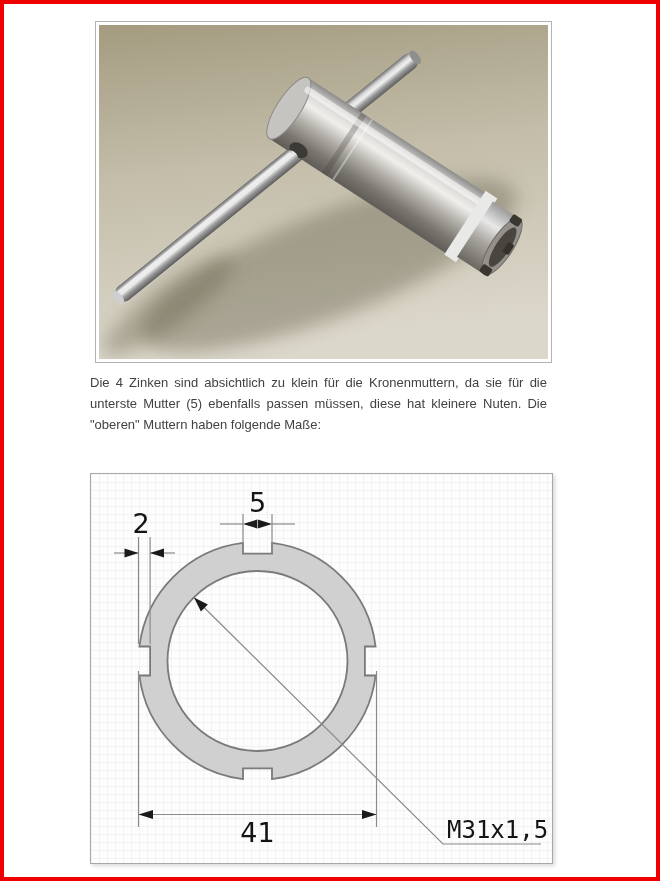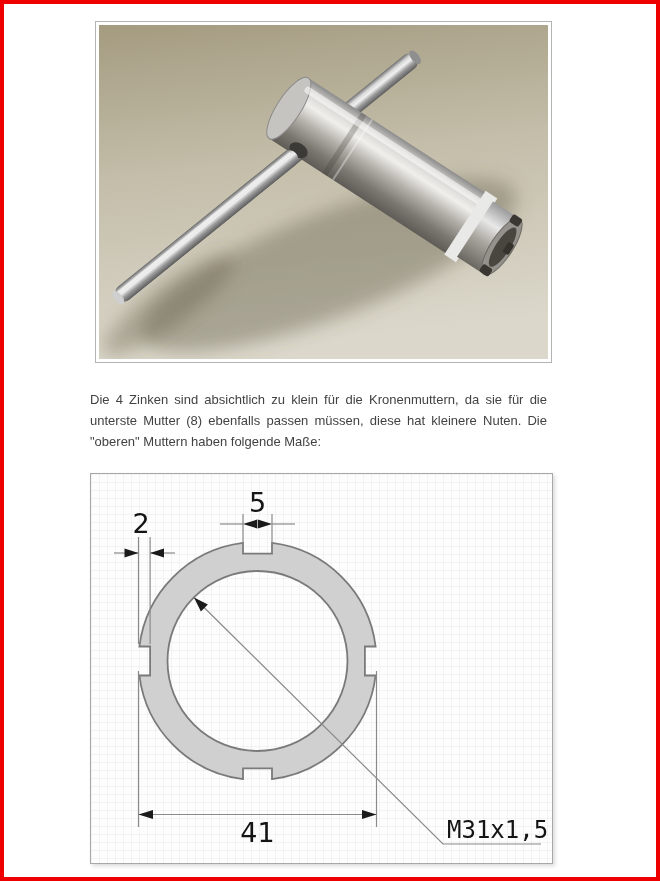--- a/index.html
+++ b/index.html
@@ -12,21 +12,21 @@
 
   
   .photo-box{
     position:absolute;left:95px;top:21px;width:449px;height:334px;
     border:1px solid #b3b3b3;padding:3px;background:#fff;
   }
   .photo-box svg{display:block;}
 
   
   .para{
-    position:absolute;left:90px;top:389px;width:457px;
+    position:absolute;left:90px;top:372px;width:457px;
     color:#424242;font-size:13px;line-height:21px;word-spacing:-2px;
   }
   .para .pline{text-align:justify;text-align-last:justify;}
   .para .pline.last{text-align-last:left;word-spacing:normal;}
 
   
   .diagram-box{
     position:absolute;left:90px;top:473px;width:461px;height:389px;
     border:1px solid #a8a8a8;
     background-color:#fdfdfd;
@@ -114,21 +114,21 @@
       <g transform="translate(20,272) rotate(-39)">
         <rect x="-2" y="-8.5" width="230" height="17" rx="8" fill="url(#rodGrad)"></rect>
         <rect x="2" y="-5.5" width="222" height="3" rx="1.5" fill="rgba(255,255,255,0.5)"></rect>
         <ellipse cx="-1" cy="0" rx="4" ry="8" fill="#cfcfcf"></ellipse>
       </g>
     </svg>
   </div>
 
   <div class="para">
     <div class="pline">Die 4 Zinken sind absichtlich zu klein für die Kronenmuttern, da sie für die</div>
-    <div class="pline">unterste Mutter (8) ebenfalls passen müssen, diese hat kleinere Nuten. Die</div>
+    <div class="pline">unterste Mutter (5) ebenfalls passen müssen, diese hat kleinere Nuten. Die</div>
     <div class="pline last">"oberen" Muttern haben folgende Maße:</div>
   </div>
 
   <div class="diagram-box">
     <svg width="461" height="389" viewBox="0 0 461 389">
 
       <path d="M 152,68.9 L 152,79.6 L 181,79.6 L 181,68.9
            A 119 119 0 0 1 284.6,172.5
            L 273.9,172.5 L 273.9,201.5 L 284.6,201.5
            A 119 119 0 0 1 181,305.1

